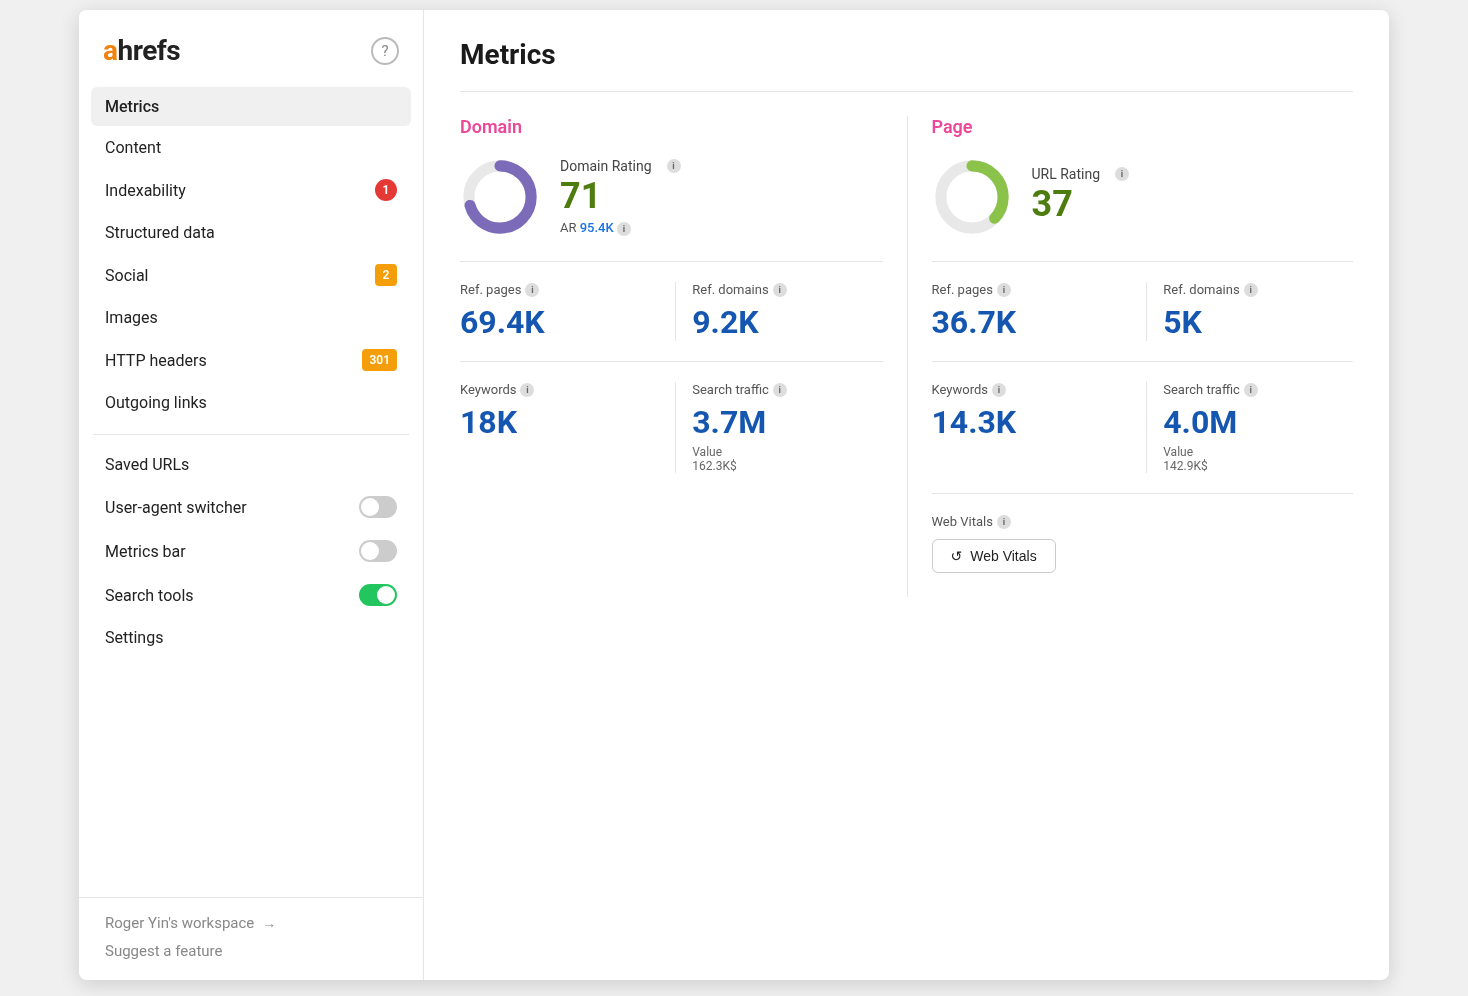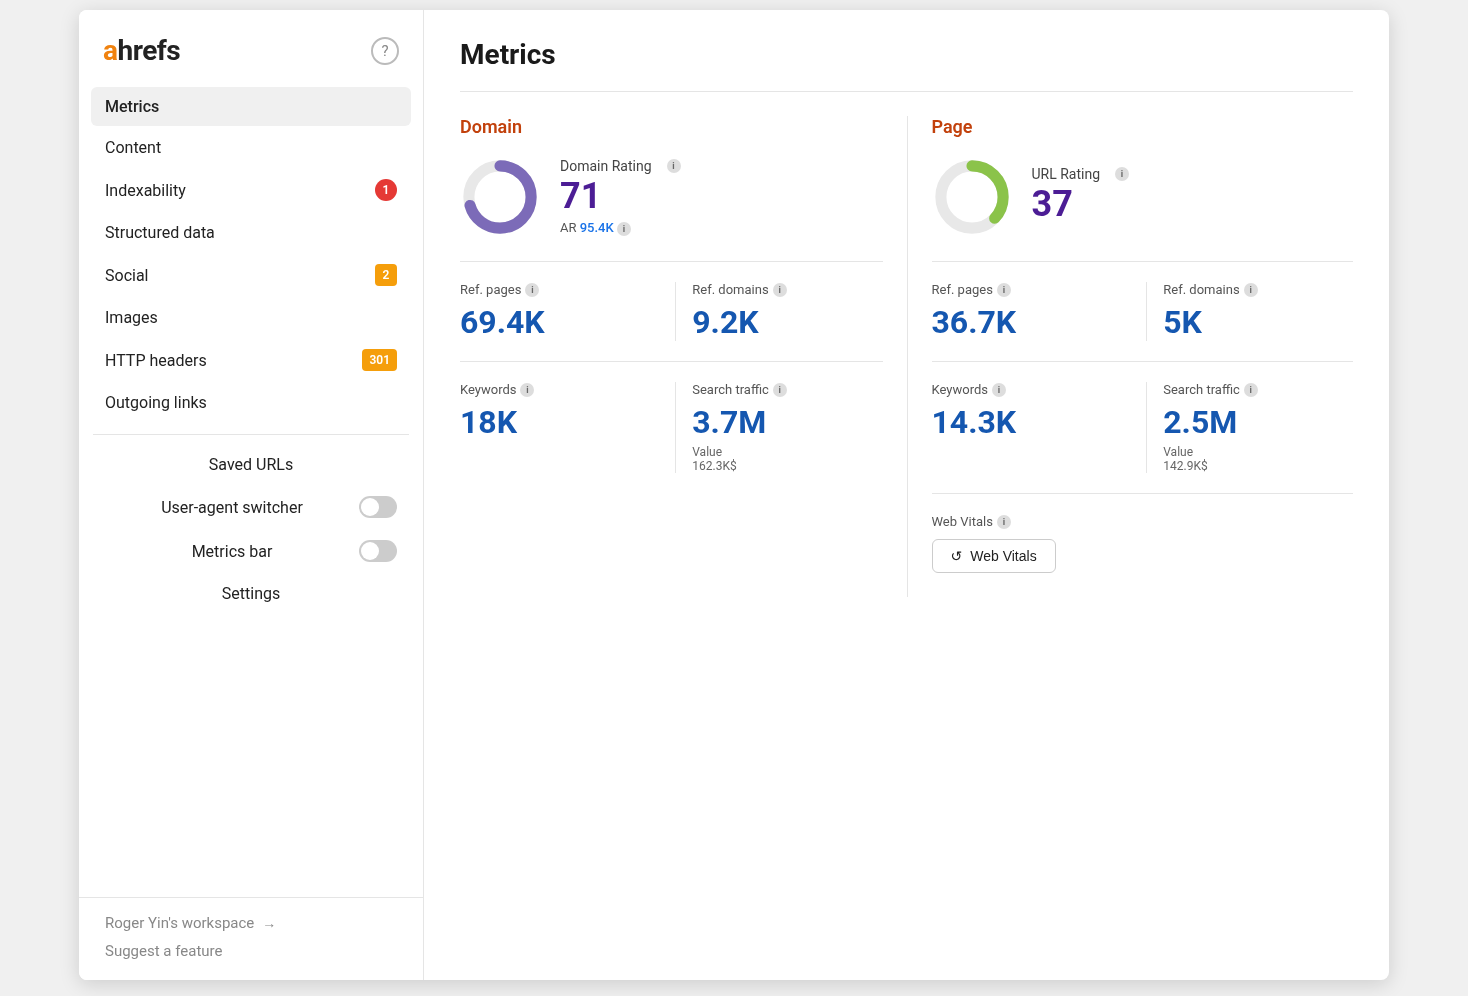--- a/index.html
+++ b/index.html
@@ -108,21 +108,20 @@
     .tool-item {
       display: flex;
       align-items: center;
       justify-content: space-between;
       padding: 10px 14px;
       border-radius: 6px;
       cursor: pointer;
       font-size: 16px;
       color: #222;
       margin-bottom: 2px;
-      text-align: center;
     }
     
     .toggle {
       width: 38px;
       height: 22px;
       border-radius: 11px;
       position: relative;
       cursor: pointer;
     }
     .toggle.off { background: #ccc; }
@@ -188,21 +187,21 @@
     .metrics-section {
       padding: 0 24px 24px 0;
     }
     .metrics-section.right {
       padding: 0 0 24px 24px;
       border-left: 1px solid #e5e5e5;
     }
     .section-heading {
       font-size: 18px;
       font-weight: 600;
-      color: #c2410c;
+      color: #ec4899;
       margin-bottom: 20px;
     }
     
     .rating-row {
       display: flex;
       align-items: center;
       gap: 20px;
       margin-bottom: 24px;
     }
     
@@ -224,21 +223,21 @@
       font-size: 14px;
       color: #444;
       display: flex;
       align-items: center;
       gap: 15px;
       margin-bottom: 4px;
     }
     .rating-value {
       font-size: 36px;
       font-weight: 700;
-      color: #4c1d95;
+      color: #4d7c0f;
       line-height: 1;
       margin-bottom: 6px;
     }
     .ar-row {
       font-size: 13px;
       color: #555;
     }
     .ar-link {
       color: #1a73e8;
       font-weight: 500;
@@ -368,20 +367,24 @@
         </div>
         <div class="tool-item">
           <span class="nav-item-label">User-agent switcher</span>
           <div class="toggle off"></div>
         </div>
         <div class="tool-item">
           <span class="nav-item-label">Metrics bar</span>
           <div class="toggle off"></div>
         </div>
         <div class="tool-item">
+          <span class="nav-item-label">Search tools</span>
+          <div class="toggle on"></div>
+        </div>
+        <div class="tool-item">
           <span class="nav-item-label">Settings</span>
         </div>
       </div>
 
     <div class="sidebar-footer">
       <div class="workspace-link">
         <span>Roger Yin's workspace</span>
         <span class="arrow">→</span>
       </div>
       <div class="suggest-feature">Suggest a feature</div>
@@ -498,21 +501,21 @@
               <span>Keywords</span>
               <span class="info-icon">i</span>
             </div>
             <div class="stat-value">14.3K</div>
           </div>
           <div class="stat-cell">
             <div class="stat-label">
               <span>Search traffic</span>
               <span class="info-icon">i</span>
             </div>
-            <div class="stat-value">2.5M</div>
+            <div class="stat-value">4.0M</div>
             <div class="stat-sub">
               <span>Value</span><br>
               <span>142.9K$</span>
             </div>
           </div>
         </div>
 
         <div class="web-vitals-section">
           <div class="web-vitals-label">
             <span>Web Vitals</span>

